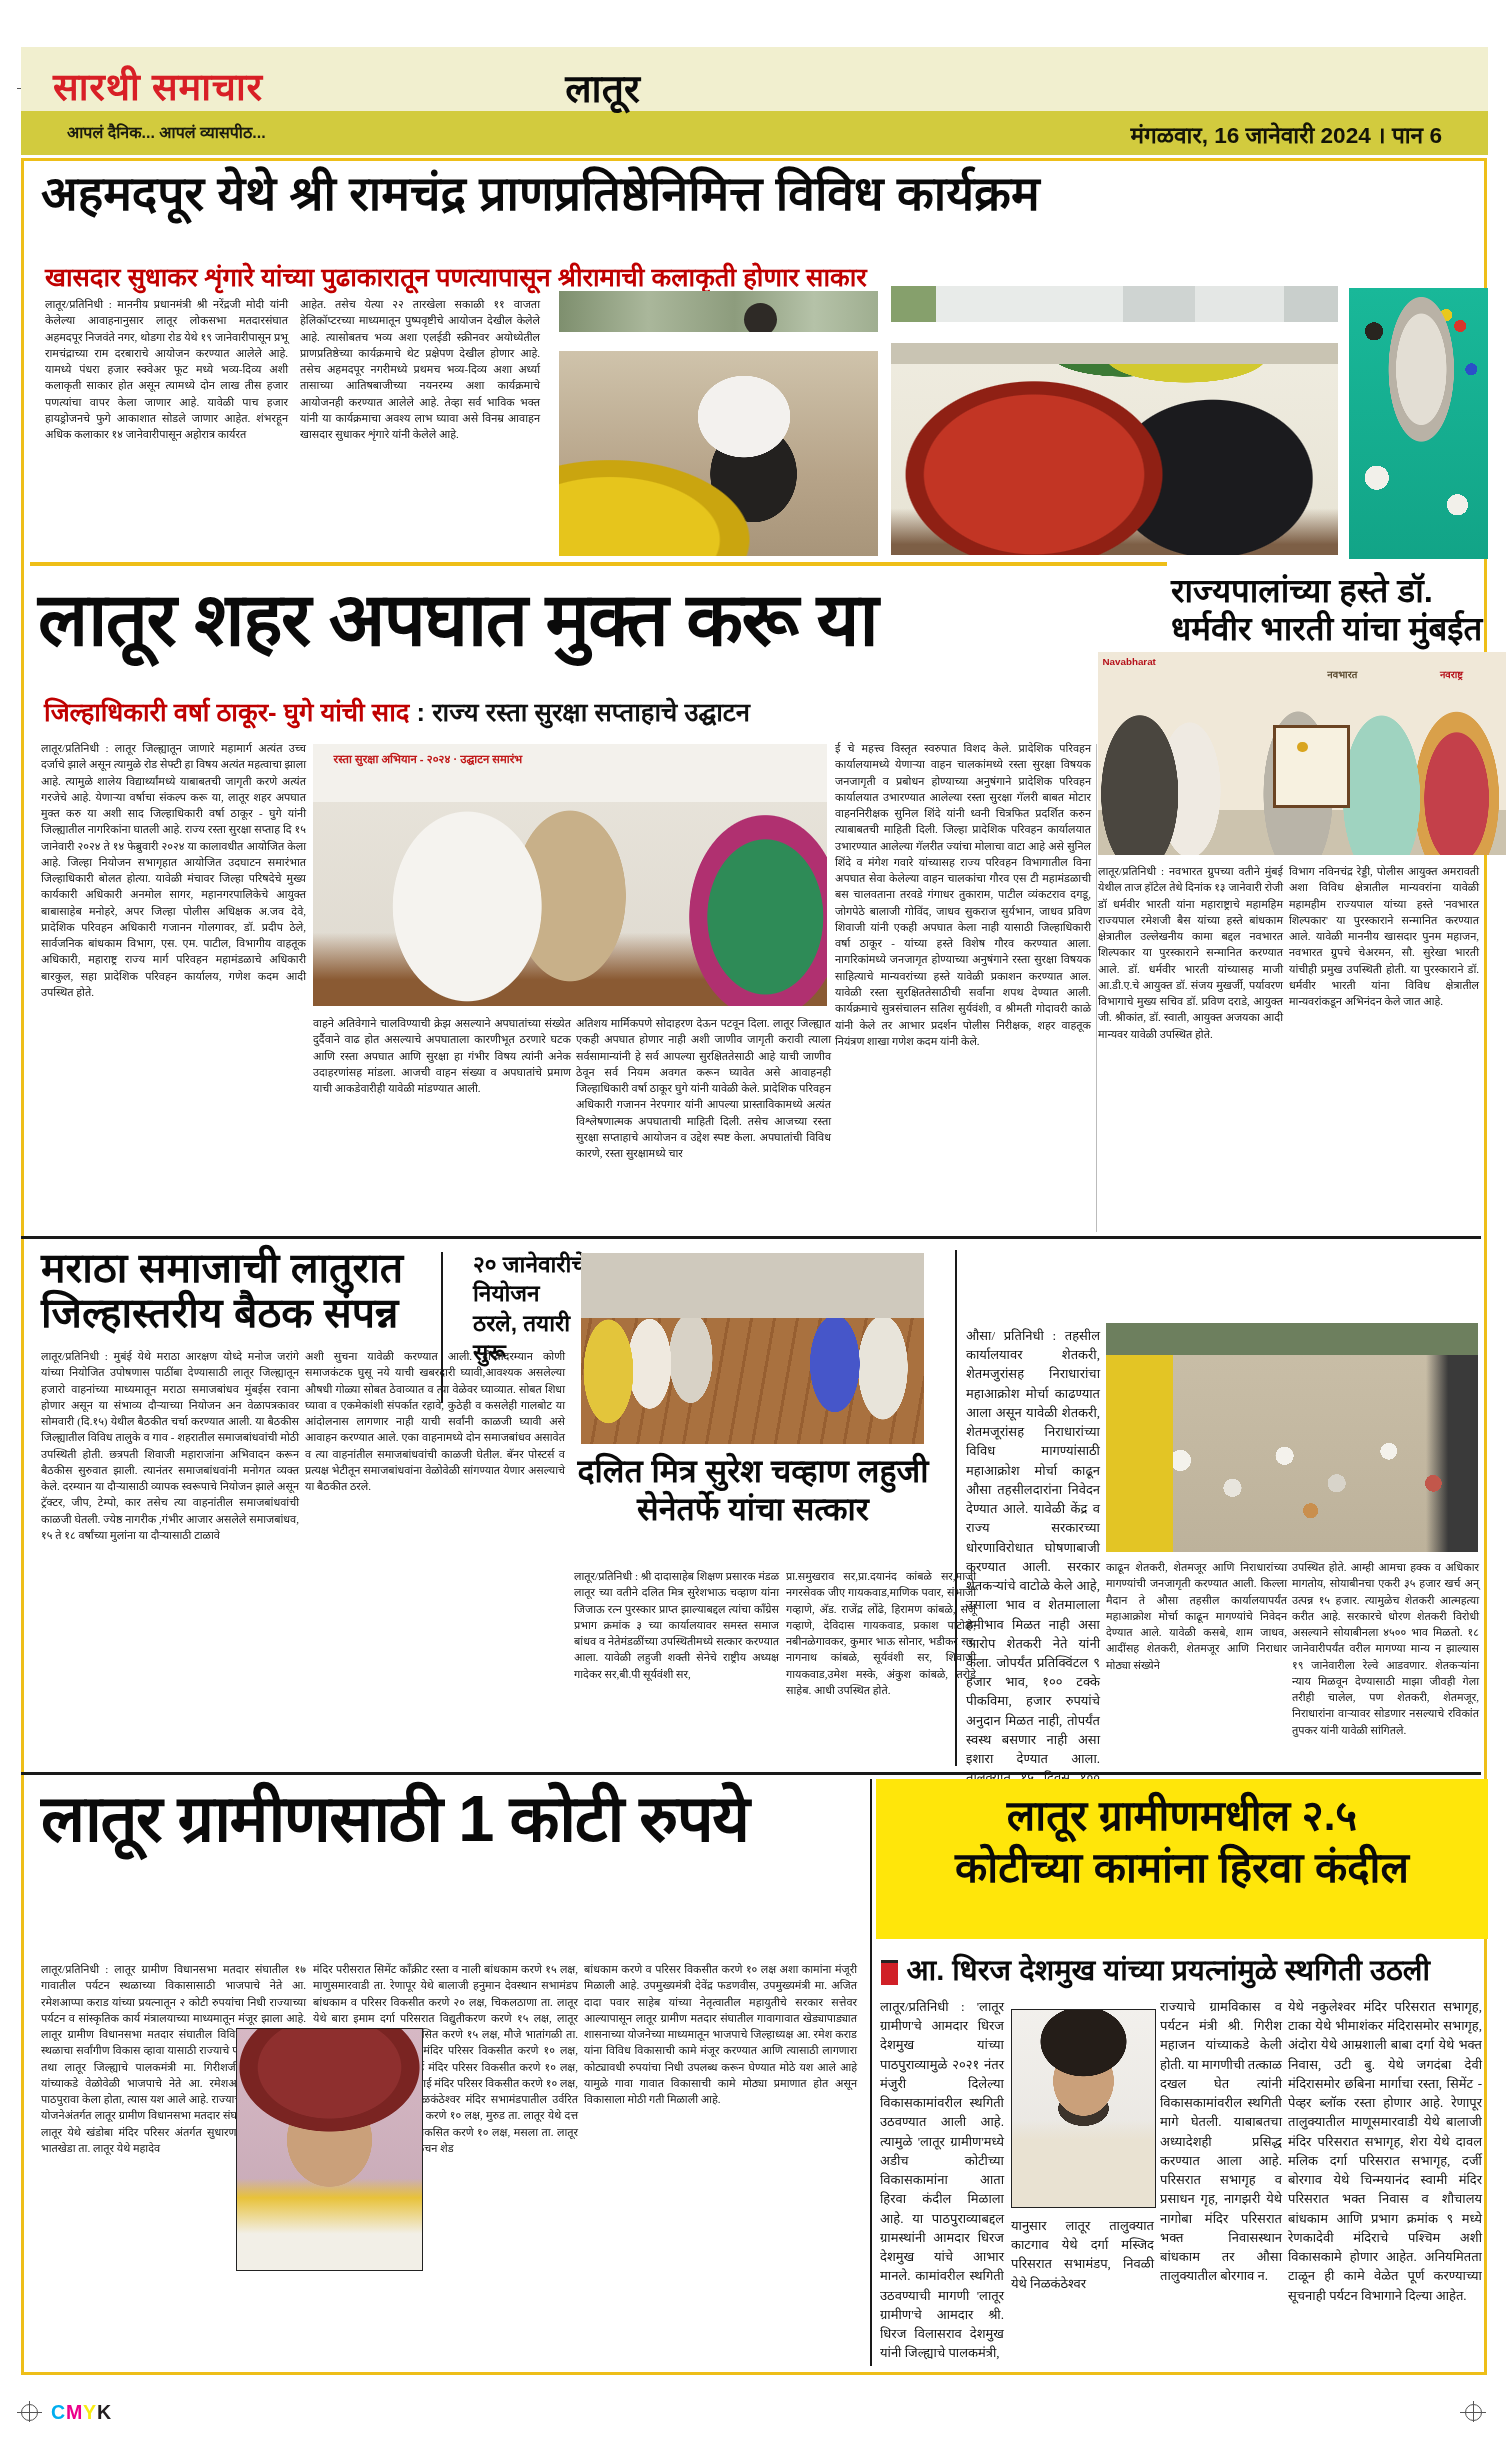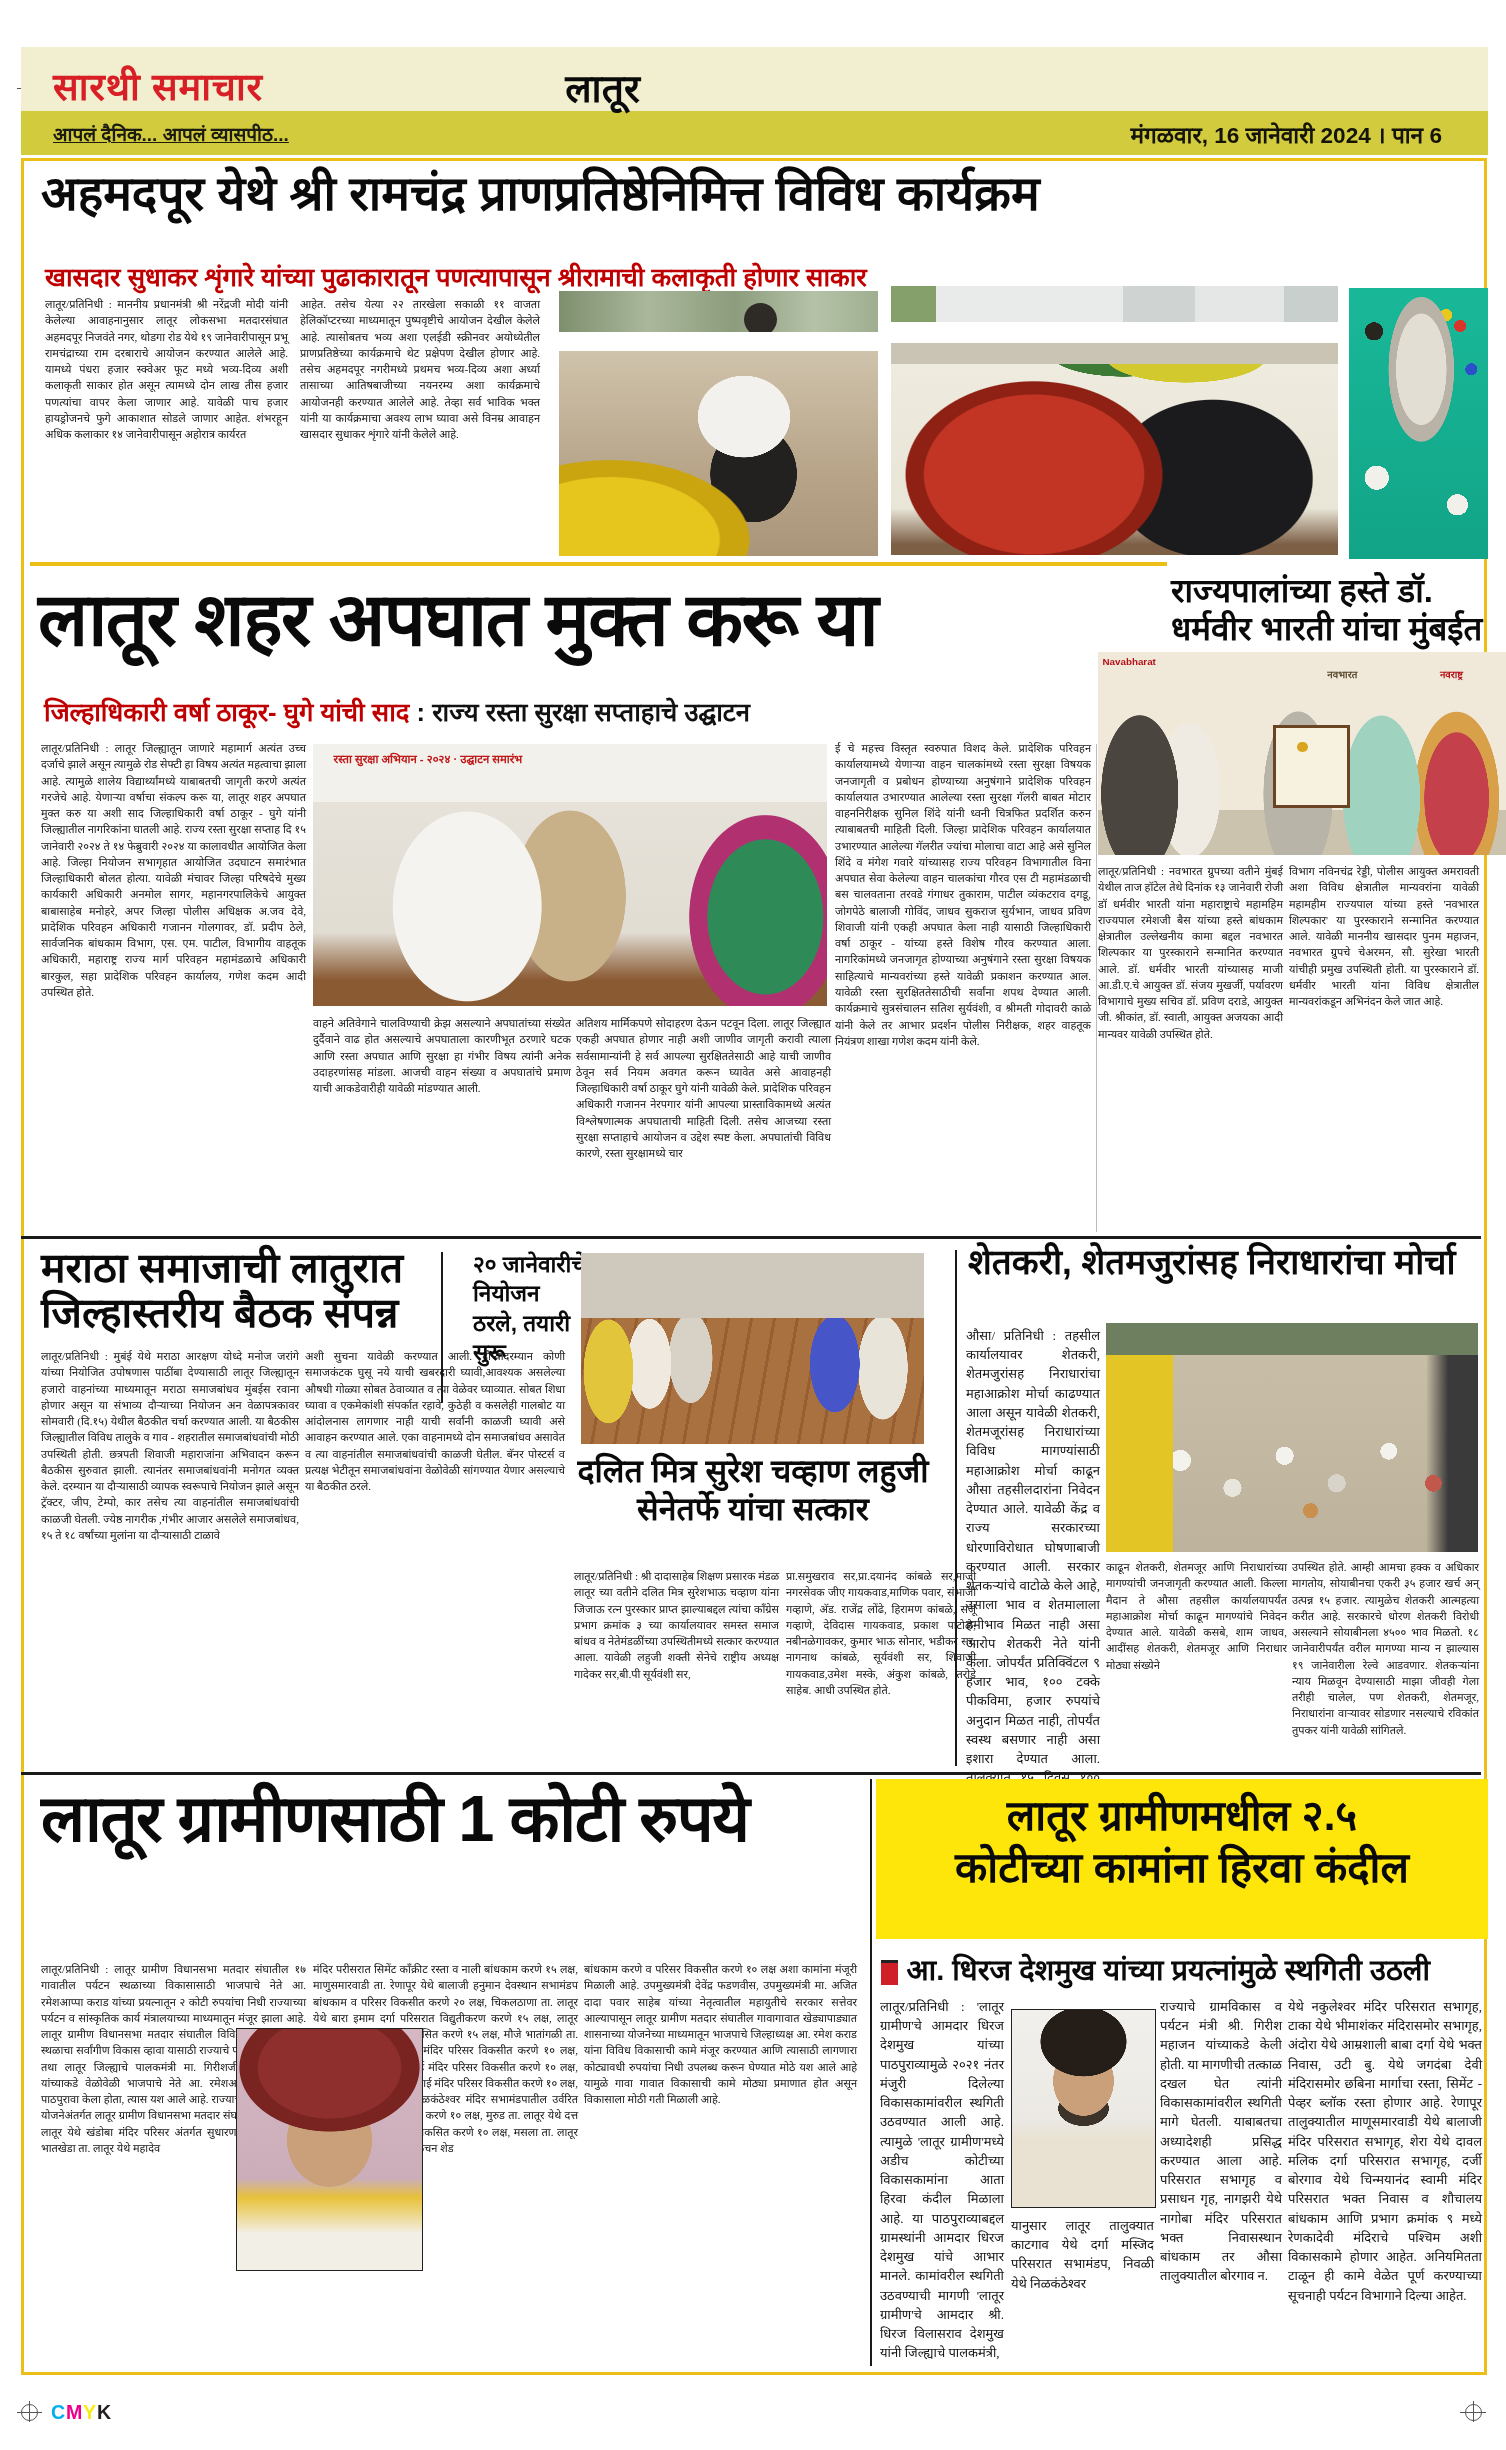--- a/index.html
+++ b/index.html
@@ -10,21 +10,21 @@
   .crop:before{content:"";position:absolute;left:50%;top:2.3px;bottom:2.3px;width:0.8px;background:#555;}
   .crop:after{content:"";position:absolute;top:50%;left:0;right:0;height:0.8px;background:#555;}
   .crop .ring{position:absolute;left:4.5px;top:4.5px;width:15px;height:15px;border:0.8px solid #555;border-radius:50%;}
   .cmyk{position:absolute;font-size:19.6px;font-weight:700;letter-spacing:0.8px;}
   .cmyk .c{color:#00aeef}.cmyk .m{color:#ec008c}.cmyk .y{color:#f7ec13}.cmyk .k{color:#231f20}
   
   .mast-top{position:absolute;left:21px;top:47px;width:1467px;height:64px;background:#f1efcf;}
   .mast-bot{position:absolute;left:21px;top:111px;width:1467px;height:44px;background:#d2cb3e;}
   .brand{position:absolute;left:53px;top:59px;font-size:38px;font-weight:800;color:#d81f26;letter-spacing:0.8px;}
   .city{position:absolute;left:482px;top:60px;width:241px;text-align:center;font-size:39px;font-weight:800;color:#0a0a0a;}
-  .tagline{position:absolute;left:53px;top:121px;font-size:19px;font-weight:700;color:#1b1b10;text-decoration:underline;}
+  .tagline{position:absolute;left:67px;top:121px;font-size:16px;font-weight:700;color:#1b1b10;}
   .dateline{position:absolute;left:828px;top:119px;width:614px;text-align:right;font-size:22.6px;font-weight:800;color:#141408;}
   
   .frame{position:absolute;left:21px;top:158px;width:1460px;height:2211px;border:3.8px solid #eebe18;background:#fff;}
   .goldhr{position:absolute;background:#eebe18;height:3.8px;}
   .blackhr{position:absolute;background:#1a1a1a;height:3px;}
   .vrule{position:absolute;background:#1a1a1a;width:2.3px;}
   .vrule-light{position:absolute;background:#bbb;width:0.8px;}
   
   .h-black{position:absolute;font-weight:800;color:#0a0a0a;line-height:1.05;}
   .sub-red{color:#c00000;font-weight:700;}
@@ -188,21 +188,20 @@
   <div class="h-black" style="left:453px;top:1250px;width:114px;font-size:22.6px;line-height:1.3;margin-left:20px;">२० जानेवारीचे नियोजन ठरले, तयारी सुरू</div>
   <div class="col" style="left:41px;top:1348px;width:258px;height:416px;">लातूर/प्रतिनिधी : मुबंई येथे मराठा आरक्षण योध्दे मनोज जरांगे यांच्या नियोजित उपोषणास पाठींबा देण्यासाठी लातूर जिल्ह्यातून हजारो वाहनांच्या माध्यमातून मराठा समाजबांधव मुंबईस रवाना होणार असून या संभाव्य दौऱ्याच्या नियोजन अन वेळापत्रकावर सोमवारी (दि.१५) येथील बैठकीत चर्चा करण्यात आली. या बैठकीस जिल्ह्यातील विविध तालुके व गाव - शहरातील समाजबांधवांची मोठी उपस्थिती होती. छत्रपती शिवाजी महाराजांना अभिवादन करून बैठकीस सुरुवात झाली. त्यानंतर समाजबांधवांनी मनोगत व्यक्त केले. दरम्यान या दौऱ्यासाठी व्यापक स्वरूपाचे नियोजन झाले असून ट्रॅक्टर, जीप, टेम्पो, कार तसेच त्या वाहनांतील समाजबांधवांची काळजी घेतली. ज्येष्ठ नागरीक ,गंभीर आजार असलेले समाजबांधव, १५ ते १८ वर्षांच्या मुलांना या दौऱ्यासाठी टाळावे</div>
   <div class="col" style="left:305px;top:1348px;width:260px;height:416px;">अशी सुचना यावेळी करण्यात आली. दौऱ्यादरम्यान कोणी समाजकंटक घुसू नये याची खबरदारी घ्यावी,आवश्यक असलेल्या औषधी गोळ्या सोबत ठेवाव्यात व त्या वेळेवर घ्याव्यात. सोबत शिधा घ्यावा व एकमेकांशी संपर्कात रहावे, कुठेही व कसलेही गालबोट या आंदोलनास लागणार नाही याची सर्वांनी काळजी घ्यावी असे आवाहन करण्यात आले. एका वाहनामध्ये दोन समाजबांधव असावेत व त्या वाहनांतील समाजबांधवांची काळजी घेतील. बॅनर पोस्टर्स व प्रत्यक्ष भेटीतून समाजबांधवांना वेळोवेळी सांगण्यात येणार असल्याचे या बैठकीत ठरले.</div>
 
   <div class="ph ph-felic" style="left:581px;top:1253px;width:343px;height:191px;"></div>
   <div class="h-black" style="left:574px;top:1452px;width:358px;font-size:32px;line-height:1.2;text-align:center;">दलित मित्र सुरेश चव्हाण लहुजी सेनेतर्फे यांचा सत्कार</div>
   <div class="col" style="left:574px;top:1568px;width:205px;height:197px;">लातूर/प्रतिनिधी : श्री दादासाहेब शिक्षण प्रसारक मंडळ लातूर च्या वतीने दलित मित्र सुरेशभाऊ चव्हाण यांना जिजाऊ रत्न पुरस्कार प्राप्त झाल्याबद्दल त्यांचा काँग्रेस प्रभाग क्रमांक ३ च्या कार्यालयावर समस्त समाज बांधव व नेतेमंडळींच्या उपस्थितीमध्ये सत्कार करण्यात आला. यावेळी लहुजी शक्ती सेनेचे राष्ट्रीय अध्यक्ष गादेकर सर,बी.पी सूर्यवंशी सर,</div>
   <div class="col" style="left:786px;top:1568px;width:190px;height:197px;">प्रा.समुखराव सर,प्रा.दयानंद कांबळे सर,माजी नगरसेवक जीए गायकवाड,माणिक पवार, संभाजी गव्हाणे, अ‍ॅड. राजेंद्र लोंढे, हिरामण कांबळे, संजू गव्हाणे, देविदास गायकवाड, प्रकाश पाटोळे, नबीनळेगावकर, कुमार भाऊ सोनार, भडीकर सर, नागनाथ कांबळे, सूर्यवंशी सर, शिवाजी गायकवाड,उमेश मस्के, अंकुश कांबळे, तरोडे साहेब. आधी उपस्थित होते.</div>
   <div class="vrule" style="left:955px;top:1250px;height:516px;width:1.5px;"></div>
 
-  <div class="h-black" style="left:968px;top:1244px;width:523px;font-size:35px;white-space:nowrap;">शेतकरी, शेतमजुरांसह निराधारांचा मोर्चा</div>
   <div class="col" style="left:966px;top:1326px;width:134px;height:441px;font-size:13px;">औसा/ प्रतिनिधी : तहसील कार्यालयावर शेतकरी, शेतमजुरांसह निराधारांचा महाआक्रोश मोर्चा काढण्यात आला असून यावेळी शेतकरी, शेतमजूरांसह निराधारांच्या विविध मागण्यांसाठी महाआक्रोश मोर्चा काढून औसा तहसीलदारांना निवेदन देण्यात आले. यावेळी केंद्र व राज्य सरकारच्या धोरणाविरोधात घोषणाबाजी करण्यात आली. सरकार शेतकऱ्यांचे वाटोळे केले आहे, उसाला भाव व शेतमालाला हमीभाव मिळत नाही असा आरोप शेतकरी नेते यांनी केला. जोपर्यंत प्रतिक्विंटल ९ हजार भाव, १०० टक्के पीकविमा, हजार रुपयांचे अनुदान मिळत नाही, तोपर्यंत स्वस्थ बसणार नाही असा इशारा देण्यात आला. तालुक्यात १५ दिवस १०० गावांतून १५० कि.मी. पायीदिंडी</div>
   <div class="ph ph-morcha" style="left:1106px;top:1323px;width:372px;height:229px;"></div>
   <div class="col" style="left:1106px;top:1559px;width:181px;height:207px;">काढून शेतकरी, शेतमजूर आणि निराधारांच्या मागण्यांची जनजागृती करण्यात आली. किल्ला मैदान ते औसा तहसील कार्यालयापर्यंत महाआक्रोश मोर्चा काढून मागण्यांचे निवेदन देण्यात आले. यावेळी कसबे, शाम जाधव, आदींसह शेतकरी, शेतमजूर आणि निराधार मोठ्या संख्येने</div>
   <div class="col" style="left:1292px;top:1559px;width:187px;height:207px;">उपस्थित होते. आम्ही आमचा हक्क व अधिकार मागतोय, सोयाबीनचा एकरी ३५ हजार खर्च अन् उत्पन्न १५ हजार. त्यामुळेच शेतकरी आत्महत्या करीत आहे. सरकारचे धोरण शेतकरी विरोधी असल्याने सोयाबीनला ४५०० भाव मिळतो. १८ जानेवारीपर्यंत वरील मागण्या मान्य न झाल्यास १९ जानेवारीला रेल्वे आडवणार. शेतकऱ्यांना न्याय मिळवून देण्यासाठी माझा जीवही गेला तरीही चालेल, पण शेतकरी, शेतमजूर, निराधारांना वाऱ्यावर सोडणार नसल्याचे रविकांत तुपकर यांनी यावेळी सांगितले.</div>
 
   <div class="blackhr" style="left:21px;top:1772px;width:1460px;"></div>
 
   <div class="h-black" style="left:41px;top:1785px;width:817px;font-size:65px;letter-spacing:-1.5px;">लातूर ग्रामीणसाठी 1 कोटी रुपये</div>
   <div class="col" style="left:41px;top:1961px;width:265px;height:405px;">लातूर/प्रतिनिधी : लातूर ग्रामीण विधानसभा मतदार संघातील १७ गावातील पर्यटन स्थळाच्या विकासासाठी भाजपाचे नेते आ. रमेशआप्पा कराड यांच्या प्रयत्नातून २ कोटी रुपयांचा निधी राज्याच्या पर्यटन व सांस्कृतिक कार्य मंत्रालयाच्या माध्यमातून मंजूर झाला आहे. लातूर ग्रामीण विधानसभा मतदार संघातील विविध गावच्या पर्यटन स्थळाचा सर्वांगीण विकास व्हावा यासाठी राज्याचे पर्यटन विकास मंत्री तथा लातूर जिल्ह्याचे पालकमंत्री मा. गिरीशजी महाजन साहेब यांच्याकडे वेळोवेळी भाजपाचे नेते आ. रमेशआप्पा कराड यांनी पाठपुरावा केला होता, त्यास यश आले आहे. राज्याच्या पर्यटन विकास योजनेअंतर्गत लातूर ग्रामीण विधानसभा मतदार संघातील सोनवती ता. लातूर येथे खंडोबा मंदिर परिसर अंतर्गत सुधारणा करणे १० लक्ष, भातखेडा ता. लातूर येथे महादेव</div>
   <div class="col" style="left:313px;top:1961px;width:265px;height:405px;">मंदिर परीसरात सिमेंट कॉंक्रीट रस्ता व नाली बांधकाम करणे १५ लक्ष, माणुसमारवाडी ता. रेणापूर येथे बालाजी हनुमान देवस्थान सभामंडप बांधकाम व परिसर विकसीत करणे २० लक्ष, चिकलठाणा ता. लातूर येथे बारा इमाम दर्गा परिसरात विद्युतीकरण करणे १५ लक्ष, लातूर ऋषिनाथ मंदिर परिसर विकसित करणे १५ लक्ष, मौजे भातांगळी ता. लातूर येथे विठ्ठल रुक्मीणी मंदिर परिसर विकसीत करणे १० लक्ष, चाटा ता. लातूर येथे चंपाबाई मंदिर परिसर विकसीत करणे १० लक्ष, खंडाळा ता. लातूर येथे अंबाबाई मंदिर परिसर विकसीत करणे १० लक्ष, निळकंठ ता. लातूर येथ निळकंठेश्वर मंदिर सभामंडपातील उर्वरित बांधकाम व परिसर विकसित करणे १० लक्ष, मुरुड ता. लातूर येथे दत्त मंदिर सभामंडप व परिसर विकसित करणे १० लक्ष, मसला ता. लातूर येथे विठ्ठल रुक्मीणी मंदिर किचन शेड</div>

